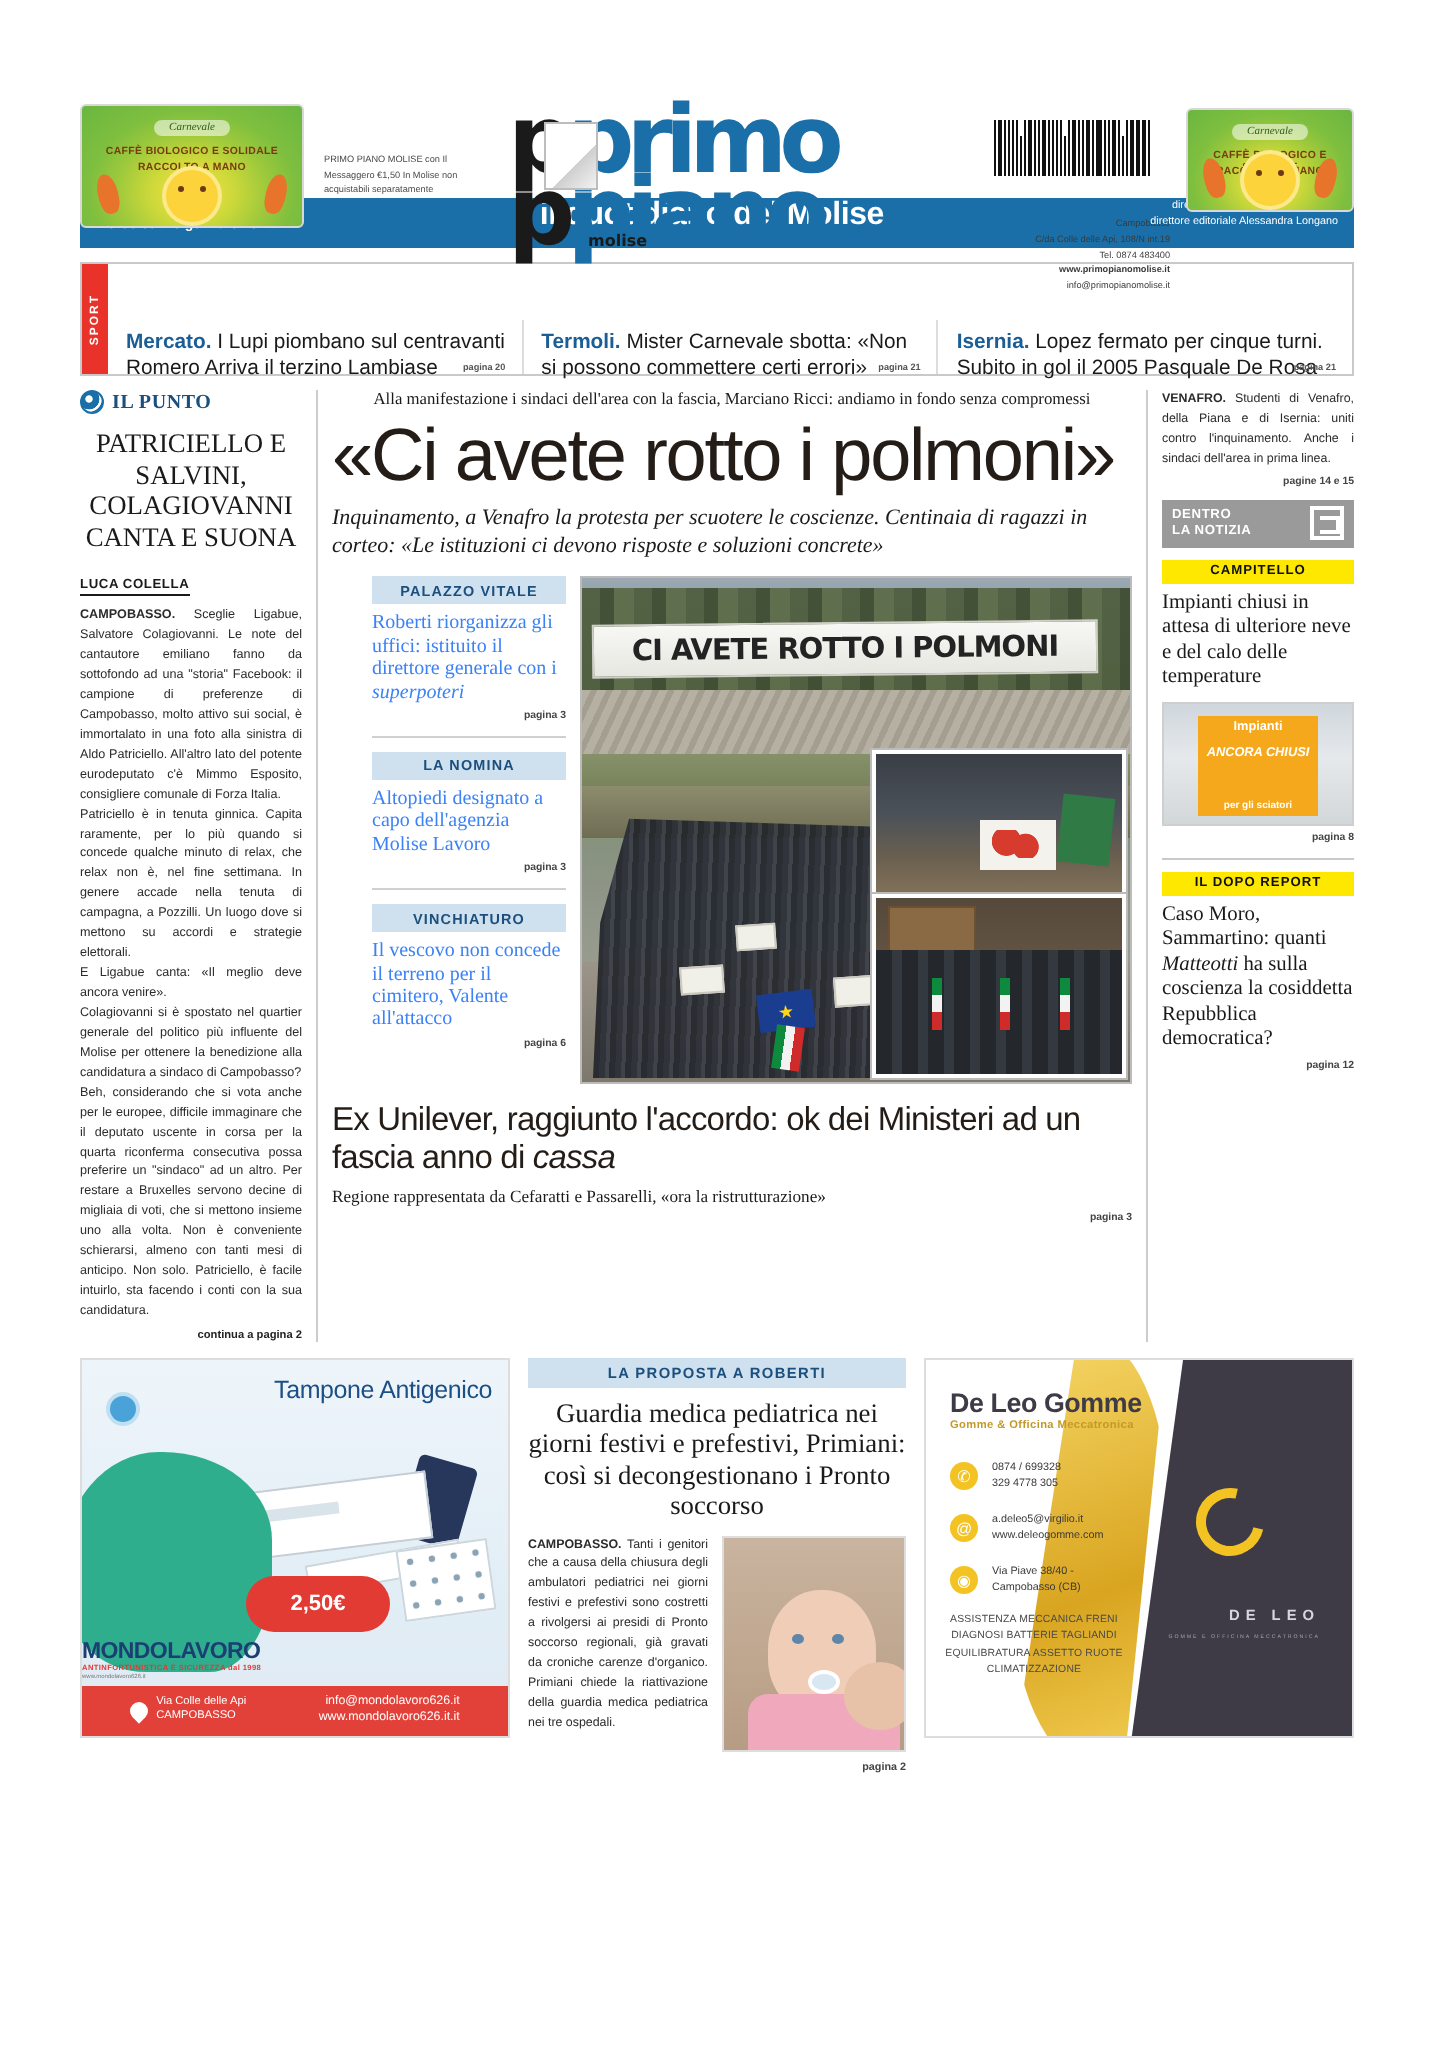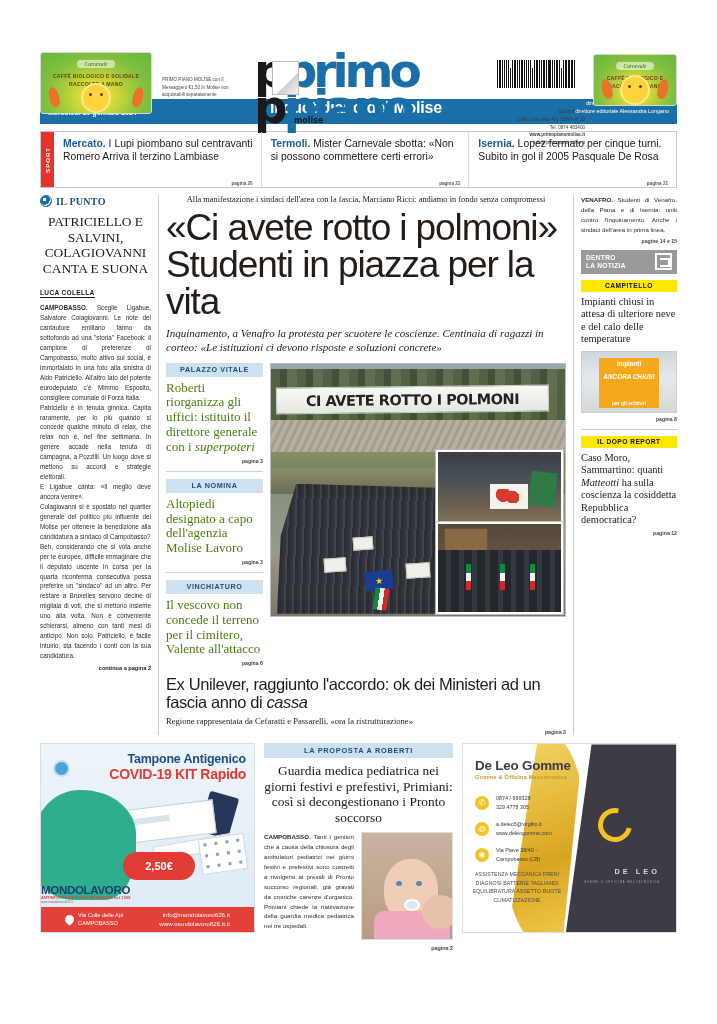--- a/index.html
+++ b/index.html
@@ -90,21 +90,21 @@
   .strip-right { font-size: 5.4px; line-height: 1.5; text-align: right; }
 
   
   .sport-bar { margin-top: 7px; border: 1px solid #c9c9c9; display: flex; height: 57px; }
   .sport-tag {
     width: 13px; background: #e8322a; color: #fff; font-size: 6px; font-weight: bold;
     display: flex; align-items: center; justify-content: center; letter-spacing: 1px;
   }
   .sport-tag span { writing-mode: vertical-rl; transform: rotate(180deg); }
   .sport-cols { display: flex; flex: 1; }
-  .sport-col { flex: 1; padding: 5px 8px 2px 9px; position: relative; border-right: 1px solid #ddd; }
+  .sport-col { flex: 1; padding: 5px 8px 2px 9px; position: relative; border-right: 1px solid #ddd; margin-top: 28px; }
   .sport-col:last-child { border-right: none; }
   .sport-col .txt { font-size: 10.4px; line-height: 1.26; color: #1a1a1a; font-family:"Liberation Sans", sans-serif;}
   .sport-col .txt b { color: #1b5e96; font-weight: bold; }
   .sport-col .pg { position: absolute; right: 8px; bottom: 1px; font-size: 4.6px; font-weight: bold; color: #555; }
 
   
   .main { display: flex; margin-top: 7px; gap: 0; }
   .col-left { width: 119px; flex: 0 0 119px; padding-right: 7px; border-right: 1px solid #ccc; }
   .col-center { flex: 1; padding: 0 7px; }
   .col-right { width: 104px; flex: 0 0 104px; padding-left: 7px; border-left: 1px solid #ccc; }
@@ -137,29 +137,29 @@
   }
   .headline {
     font-family: "Liberation Sans", sans-serif; font-size: 37px; line-height: .99;
     color: #241c17; letter-spacing: -1.1px; text-align: left; padding: 1px 0 0;
   }
   .sommario {
     font-family: "Liberation Serif", serif; font-style: italic; font-size: 11px;
     line-height: 1.24; color: #1a1a1a; padding: 7px 0 6px;
   }
   .center-body { display: flex; gap: 7px; margin-top: 2px; }
-  .cb-left { width: 97px; flex: 0 0 97px; }
+  .cb-left { width: 97px; flex: 0 0 97px; margin-left: 20px; }
   .cb-right { flex: 1; }
 
   .kicker {
     background: #cfe0ef; color: #1b4f7d; font-size: 7.2px; font-weight: bold;
     text-align: center; letter-spacing: .6px; padding: 2.5px 0; margin-bottom: 4px;
   }
   .sub-title {
-    font-family: "Liberation Serif", serif; font-size: 13px; line-height: 1.14; color: #4d7c0f;
+    font-family: "Liberation Serif", serif; font-size: 10px; line-height: 1.14; color: #3b82f6;
   }
   .sub-title i { font-style: italic; }
   .pg-ref { text-align: right; font-size: 5.2px; font-weight: bold; color: #444; margin-top: 3px; }
   .spacer-rule { height: 1px; background: #d0d0d0; margin: 7px 0; }
 
   
   .photo {
     width: 100%; height: 254px; position: relative; overflow: hidden; border: 1px solid #bbb;
     background: linear-gradient(#b9c4cb 0%, #9fb0ba 18%, #8c9e86 30%, #7f9173 45%, #8d9486 60%, #a5a79c 100%);
   }
@@ -274,21 +274,21 @@
 
   
   .bottom { display: flex; margin-top: 8px; gap: 0; }
   .bot-left { width: 215px; flex: 0 0 215px; }
   .bot-mid { flex: 1; padding: 0 9px; }
   .bot-right { width: 215px; flex: 0 0 215px; }
 
   .covid-ad { width: 100%; height: 190px; position: relative; overflow: hidden; border: 1px solid #ddd;
     background: linear-gradient(#eef5fa, #e2eef6 60%, #dfeaf4); }
   .covid-ad .t1 { position: absolute; top: 8px; left: 0; right: 8px; text-align: right;
-    font-size: 12.5px; font-weight: bold; color: #1c4f86; letter-spacing: -.2px;}
+    font-size: 12.5px; font-weight: normal; color: #1c4f86; letter-spacing: -.2px;}
   .covid-ad .t2 { position: absolute; top: 22px; left: 0; right: 8px; text-align: right;
     font-size: 14px; font-weight: bold; color: #e23b33; letter-spacing: -.3px;}
   .covid-ad .virus { position: absolute; left: 14px; top: 18px; width: 13px; height: 13px; border-radius: 50%;
     background: #4aa3d8; box-shadow: 0 0 0 2px #bfe0f2; }
   .covid-ad .virus2 { position: absolute; left: 30px; bottom: 34px; width: 11px; height: 11px; border-radius: 50%;
     background: #4aa3d8; box-shadow: 0 0 0 2px #bfe0f2; }
   .covid-ad .glove {
     position: absolute; left: -10px; bottom: 32px; width: 105px; height: 110px;
     background: #2fae8e; border-radius: 46% 52% 30% 40% / 52% 40% 44% 38%;
   }
@@ -498,21 +498,20 @@
         <p>E Ligabue canta: «Il meglio deve ancora venire».</p>
         <p>Colagiovanni si è spostato nel quartier generale del politico più influente del Molise per ottenere la benedizione alla candidatura a sindaco di Campobasso?</p>
         <p>Beh, considerando che si vota anche per le europee, difficile immaginare che il deputato uscente in corsa per la quarta riconferma consecutiva possa preferire un "sindaco" ad un altro. Per restare a Bruxelles servono decine di migliaia di voti, che si mettono insieme uno alla volta. Non è conveniente schierarsi, almeno con tanti mesi di anticipo. Non solo. Patriciello, è facile intuirlo, sta facendo i conti con la sua candidatura.</p>
       </div>
       <div class="continua">continua a pagina 2</div>
     </div>
 
     <div class="col-center">
       <div class="occhiello">Alla manifestazione i sindaci dell'area con la fascia, Marciano Ricci: andiamo in fondo senza compromessi</div>
       <div class="headline">«Ci avete rotto i polmoni»</div>
-      <div class="headline">Studenti in piazza per la vita</div>
       <div class="sommario">Inquinamento, a Venafro la protesta per scuotere le coscienze. Centinaia di ragazzi in corteo: «Le istituzioni ci devono risposte e soluzioni concrete»</div>
 
       <div class="center-body">
         <div class="cb-left">
 
           <div class="kicker">PALAZZO VITALE</div>
           <div class="sub-title"><span>Roberti riorganizza gli uffici: istituito il direttore generale con i </span><i>superpoteri</i></div>
           <div class="pg-ref">pagina 3</div>
           <div class="spacer-rule"></div>
 
@@ -595,21 +594,20 @@
     </div>
   </div>
 
   <div class="bottom">
 
     <div class="bot-left">
       <div class="covid-ad">
         <div class="virus"></div>
         <div class="virus2"></div>
         <div class="t1">Tampone Antigenico</div>
-        <div class="t2">COVID-19 KIT Rapido</div>
         <div class="navy"></div>
         <div class="kitbox"></div>
         <div class="strip1"></div>
         <div class="tray"></div>
         <div class="glove"></div>
         <div class="pricebadge">2,50€</div>
         <div class="brand">
           <div class="b1">MONDOLAVORO</div>
           <div class="b2">ANTINFORTUNISTICA E SICUREZZA dal 1998</div>
           <div class="b3">www.mondolavoro626.it</div>

